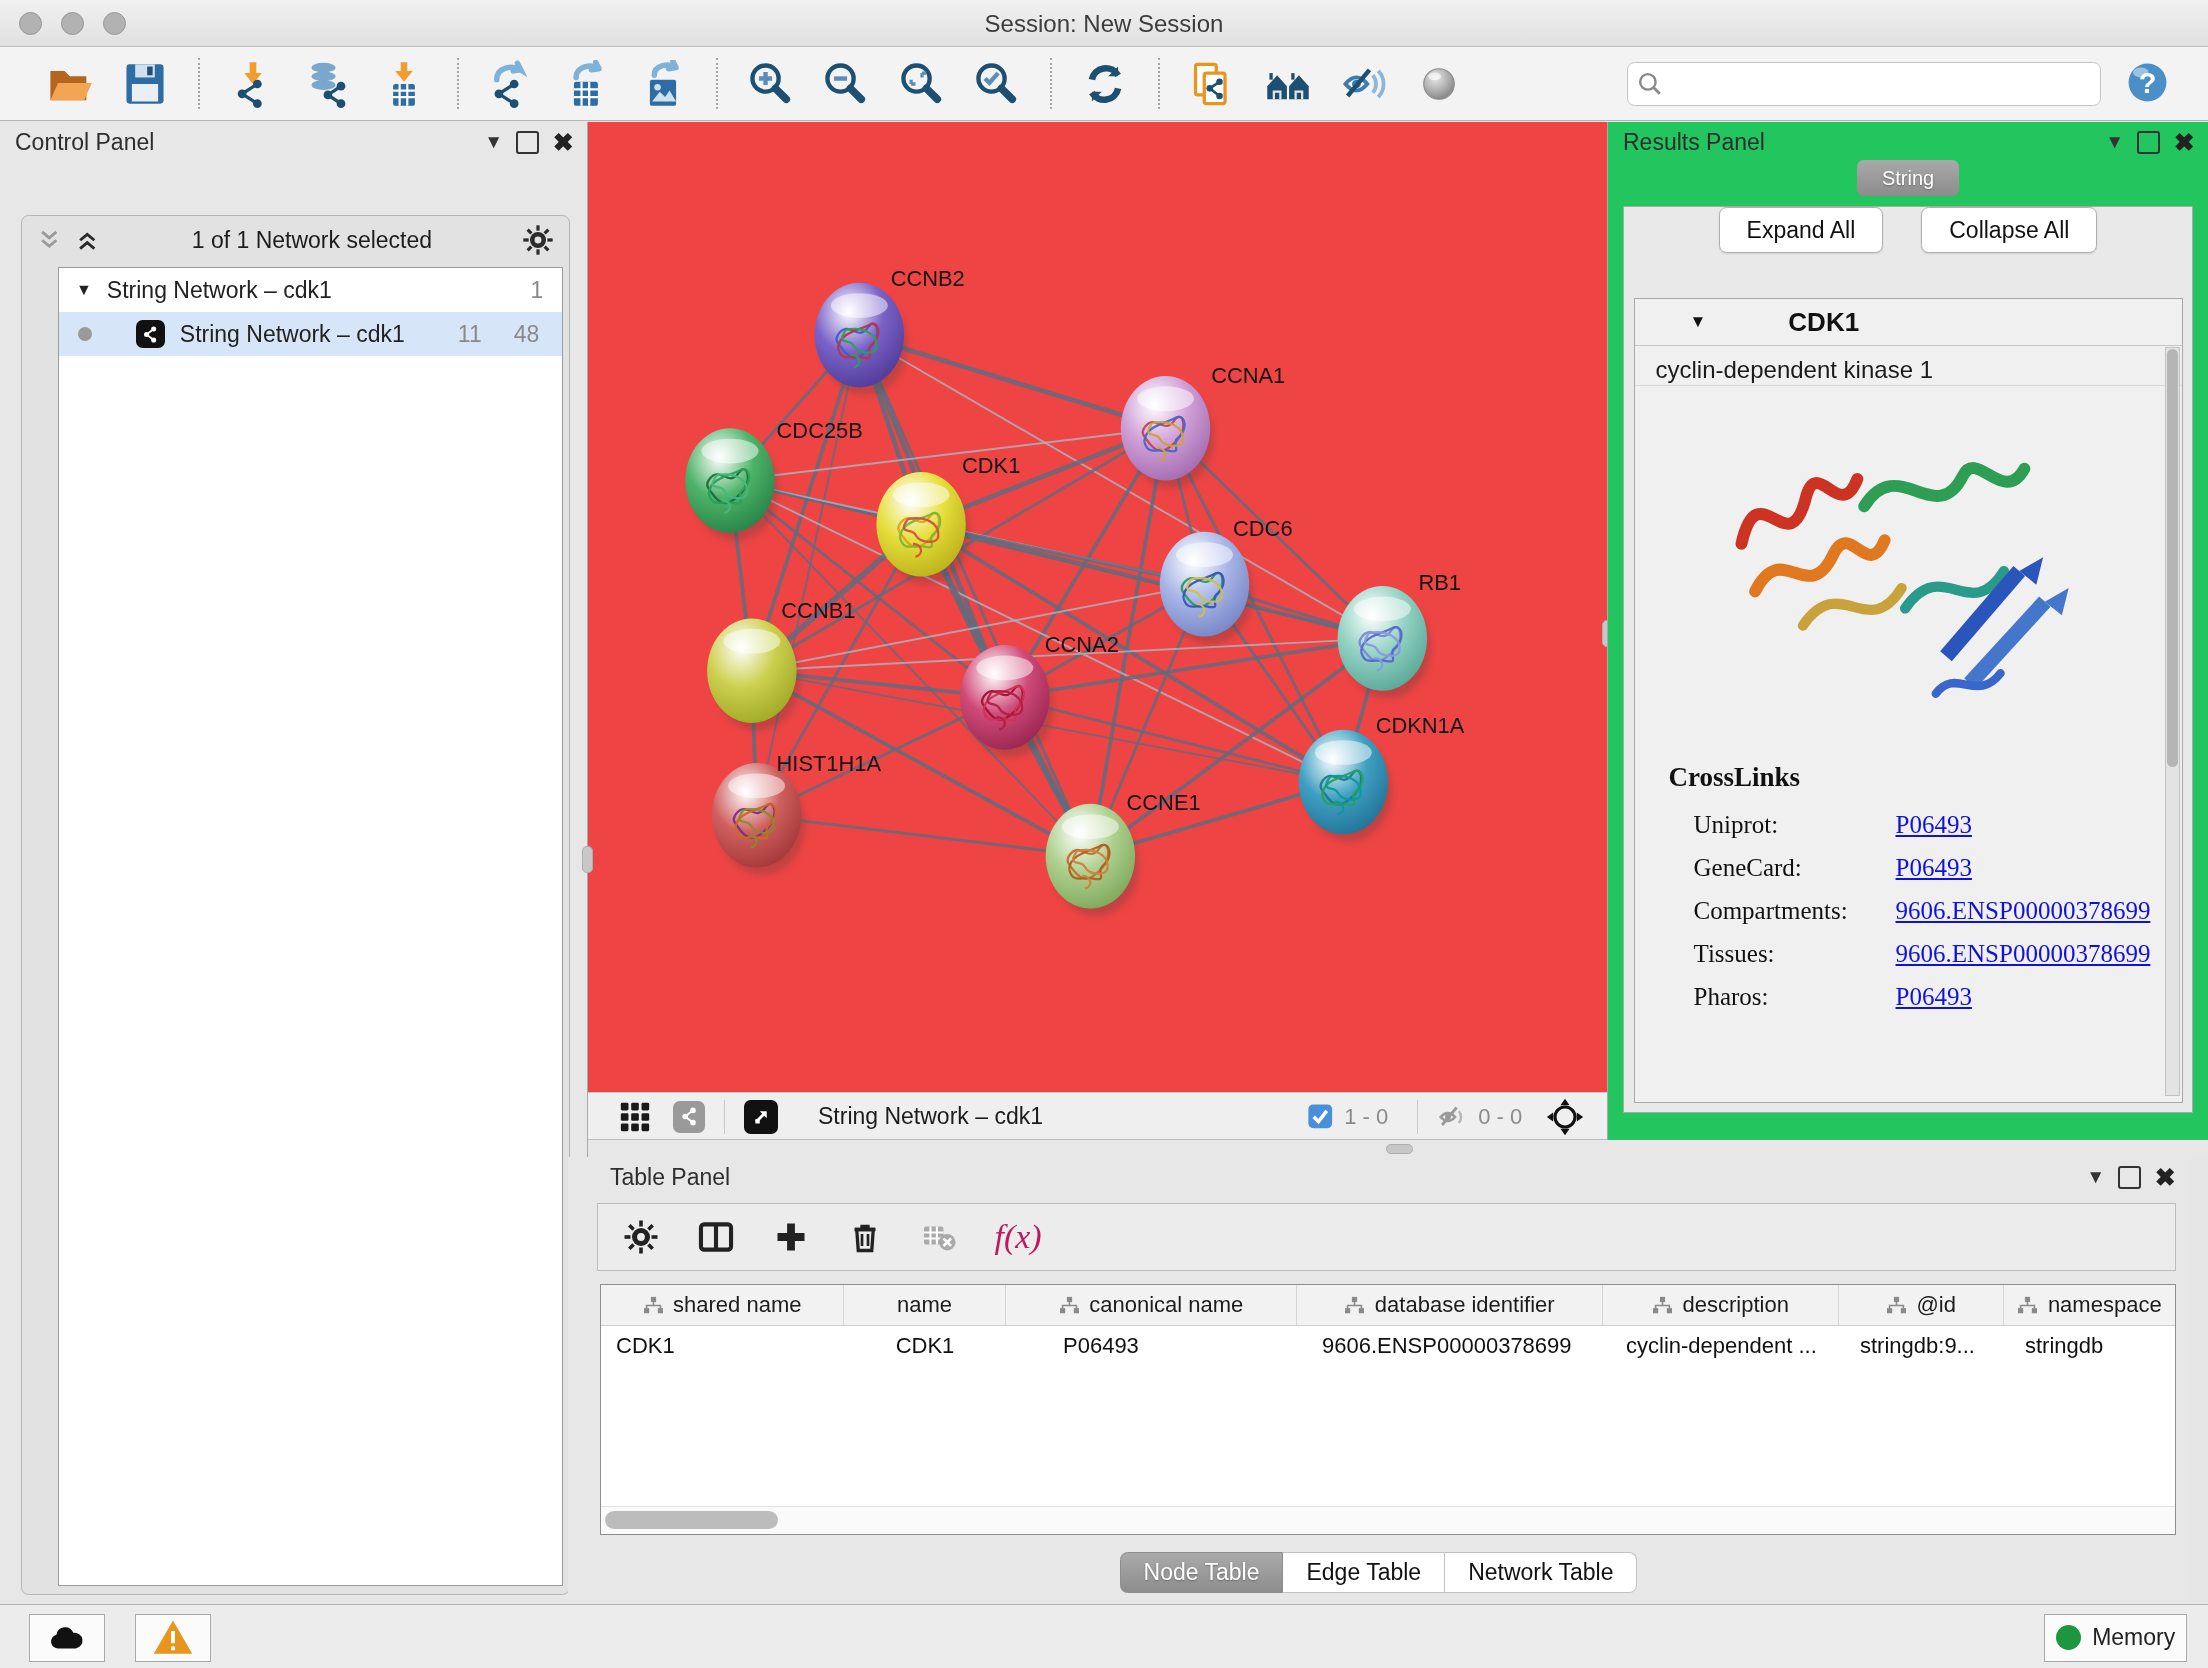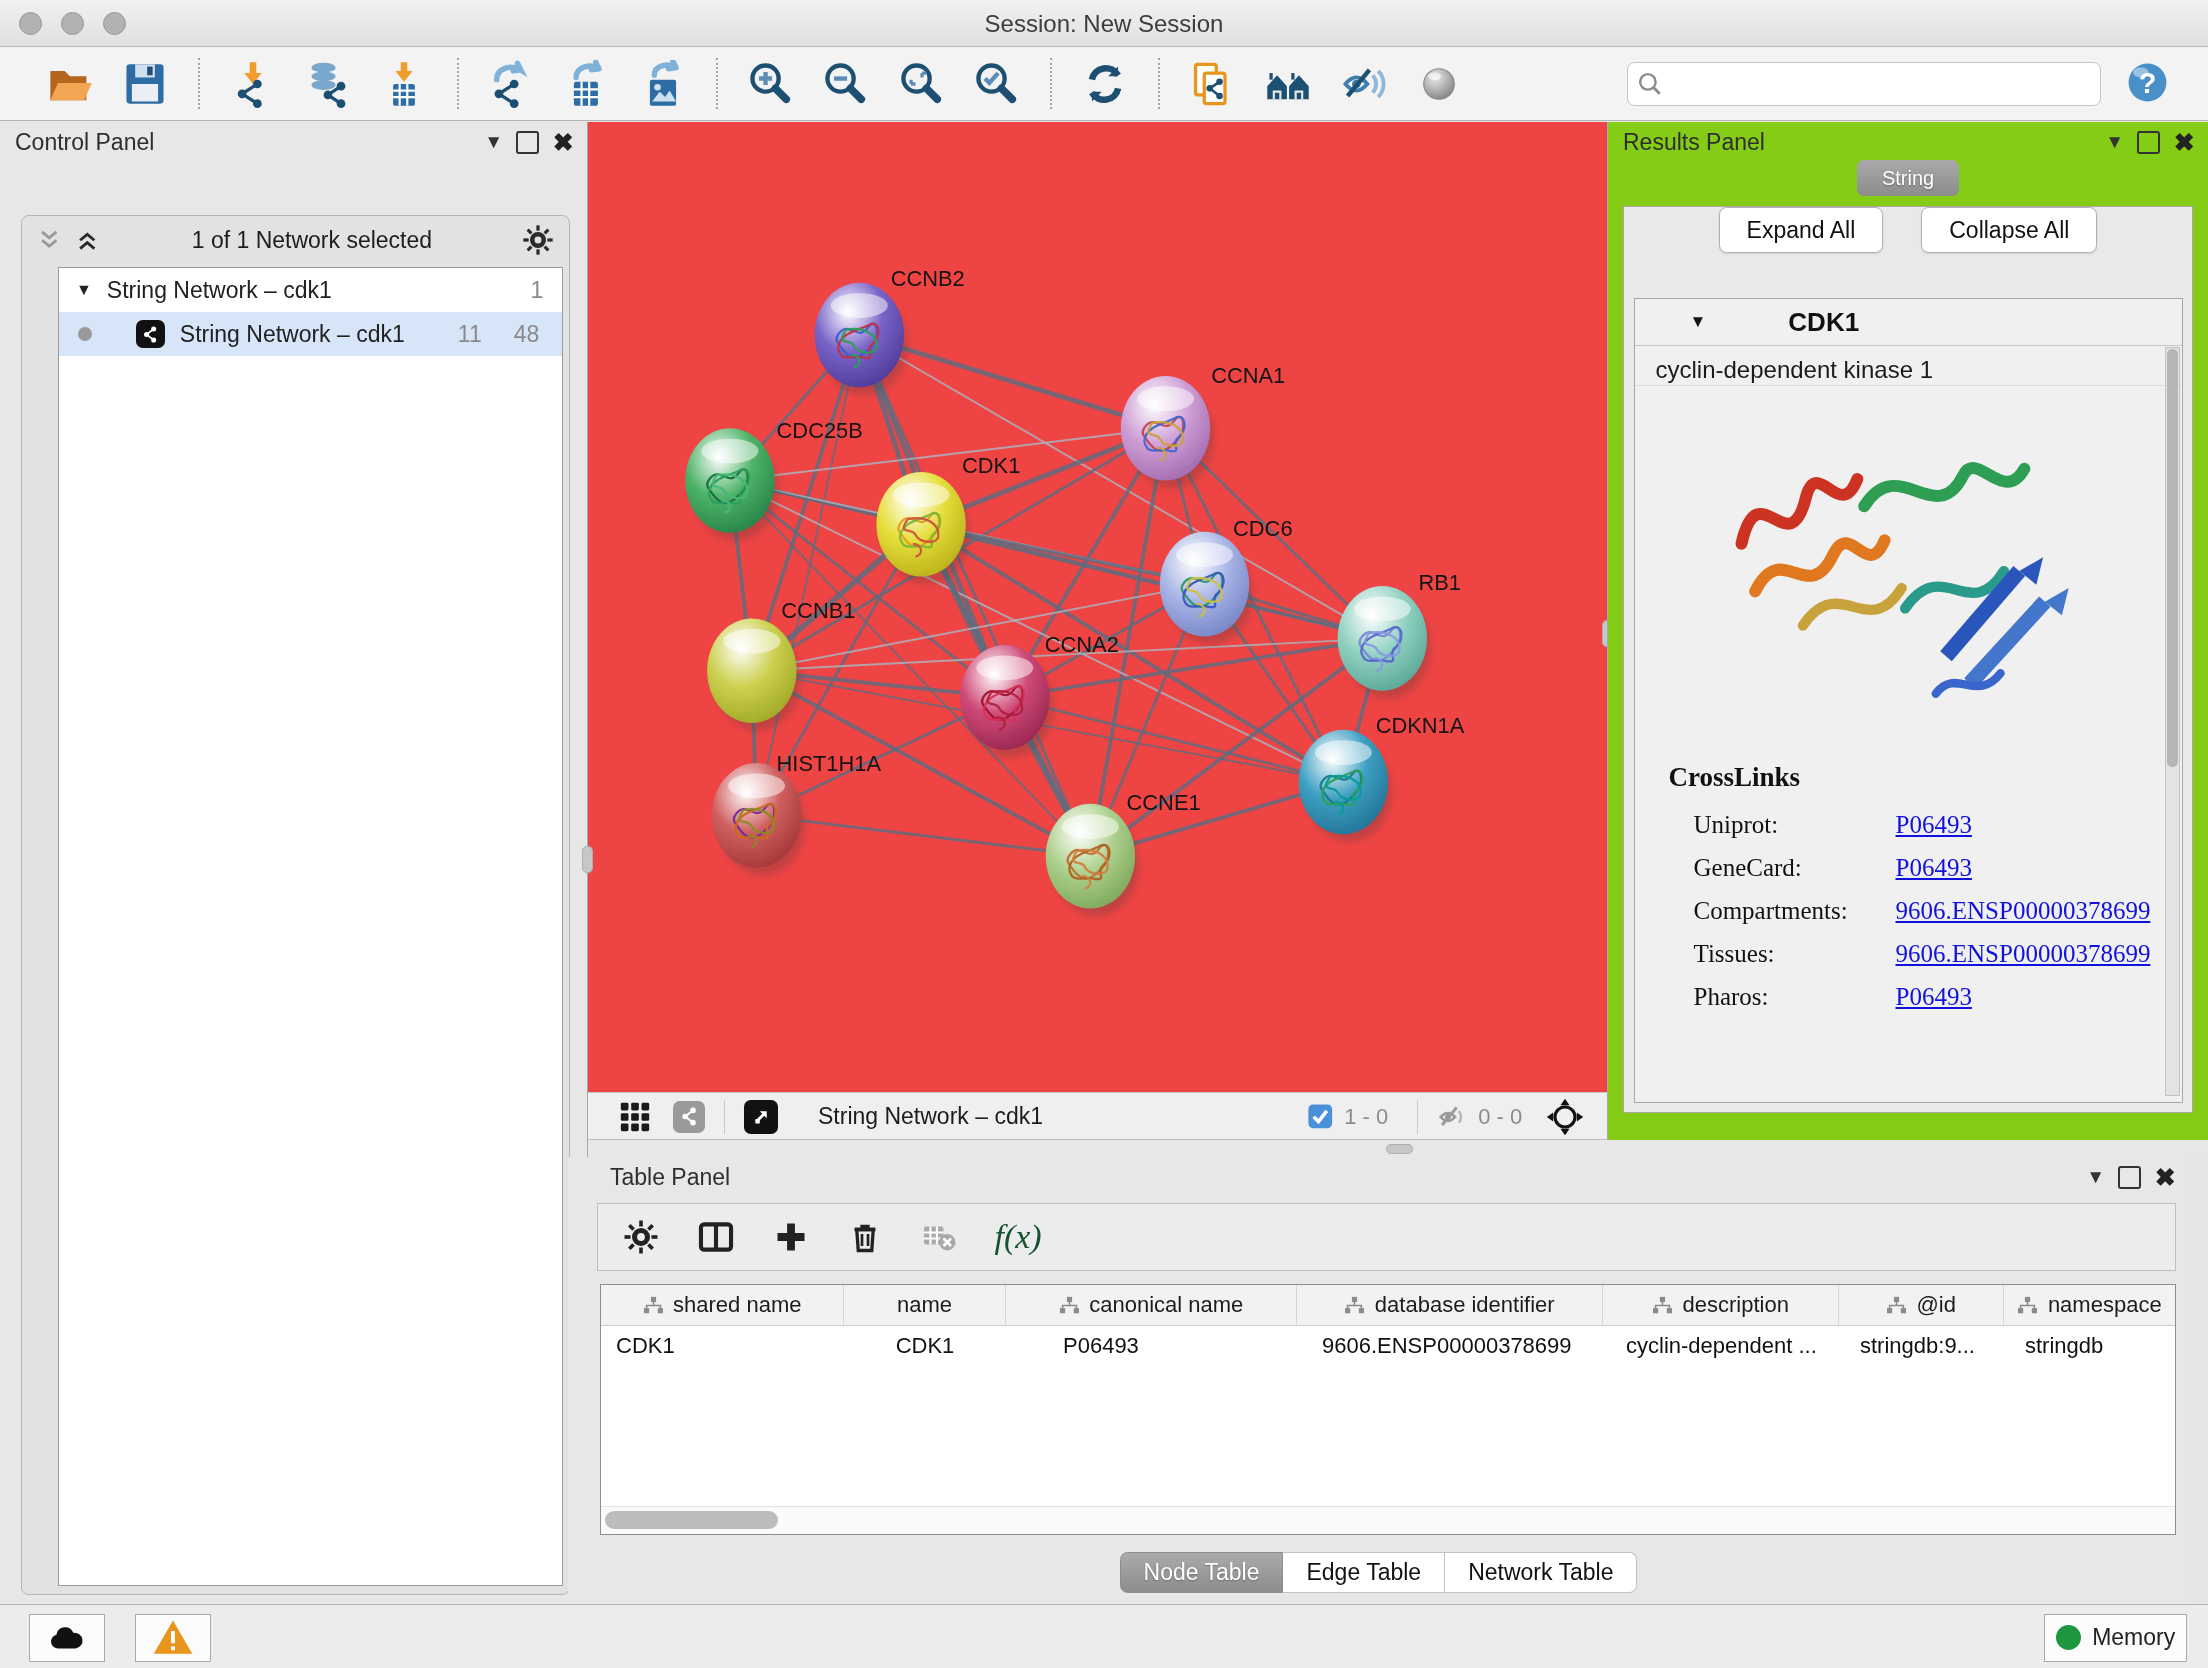--- a/index.html
+++ b/index.html
@@ -57,21 +57,21 @@
   .vgrip{position:absolute;width:8.6px;height:25px;border-radius:4.8px;background:#c7c7c7;border:1px solid #adadad;}
   .hgrip{position:absolute;width:25px;height:8.6px;border-radius:4.8px;background:#c7c7c7;border:1px solid #adadad;}
   #view-toolbar{position:absolute;left:588px;top:1092px;width:1020px;height:48px;background:#efefef;
     border-top:1px solid #c9c9c9;display:flex;align-items:center;box-sizing:border-box;}
   #view-toolbar .vt-title{font-size:23px;color:#1c1c1c;margin-left:40px;}
   .vt-sep{height:34px;border-left:1px solid #c9c9c9;margin:0 19px;}
   .vt-count{font-size:22px;color:#8b8b8b;margin:0 9.5px;}
   #h-split{position:absolute;left:588px;top:1139px;width:1621px;height:17px;background:#e7e7e7;
     border-top:1px solid #bdbdbd;}
   
-  #results-panel{position:absolute;left:1607px;top:122px;width:601px;height:1018px;background:#84cc16;
+  #results-panel{position:absolute;left:1607px;top:122px;width:601px;height:1018px;background:#22c55e;
     border-left:1px solid #a9a9a9;box-sizing:border-box;}
   #rp-tab{position:absolute;left:0;right:0;top:38px;text-align:center;}
   #rp-tab span{display:inline-block;background:linear-gradient(#a9a9a9,#8c8c8c);color:#fff;
     font-size:20px;padding:6.7px 25px;border-radius:6.7px;text-shadow:0 1px 1.9px rgba(0,0,0,.3);}
   #rp-outer{position:absolute;left:15px;right:15px;top:84px;height:905px;background:#e9e9e9;
     border:1px solid #a8a8a8;}
   #rp-btnrow{display:flex;justify-content:center;gap:38px;}
   .rp-btn{background:#fff;border:1px solid #b0b0b0;border-radius:7.6px;font-size:23px;
     padding:8.6px 27px;color:#111;box-shadow:0 1px 1.9px rgba(0,0,0,.12);}
   #rp-inner{position:absolute;left:9.5px;right:9.5px;top:91px;bottom:9.5px;background:#f0f0f0;
@@ -726,21 +726,21 @@
           <path d="M5 7 h14 M10 7 V5 h4 v2" stroke="#222" stroke-width="2.2" fill="none"></path>
           <path d="M6.5 7 l1 14 h9 l1-14z" stroke="#222" stroke-width="2.2" fill="none"></path>
           <path d="M10 10 v8 M14 10 v8" stroke="#222" stroke-width="1.8"></path>
         </svg>
       <svg width="36" height="36" viewBox="0 0 24 24">
           <rect x="2" y="5" width="13" height="12" rx="1.5" fill="#a9a9a9"></rect>
           <path d="M2 9 h13 M2 13 h13 M6.3 5 v12 M10.6 5 v12" stroke="#fff" stroke-width="1.4"></path>
           <circle cx="17.5" cy="15.5" r="5.5" fill="#a9a9a9"></circle>
           <path d="M15 13 l5 5 m0-5 l-5 5" stroke="#fff" stroke-width="1.8"></path>
         </svg>
-      <span style="font-family:'Liberation Serif',serif;font-style:italic;font-size:34px;color:#14532d">f(x)</span>
+      <span style="font-family:'Liberation Serif',serif;font-style:italic;font-size:34px;color:#be185d">f(x)</span>
     </div>
     <div id="tp-table">
       <div class="tt-header">
         <div class="tt-hcell" style="width:243px">
           <svg width="21" height="19" viewBox="0 0 24 22">
               <g fill="#8a8a8a">
                 <rect x="9" y="1" width="6" height="6"></rect>
                 <rect x="1" y="14" width="6" height="6"></rect>
                 <rect x="17" y="14" width="6" height="6"></rect>
                 <path d="M12 7 v4 M4 14 v-3 h16 v3" stroke="#8a8a8a" stroke-width="1.8" fill="none"></path>

